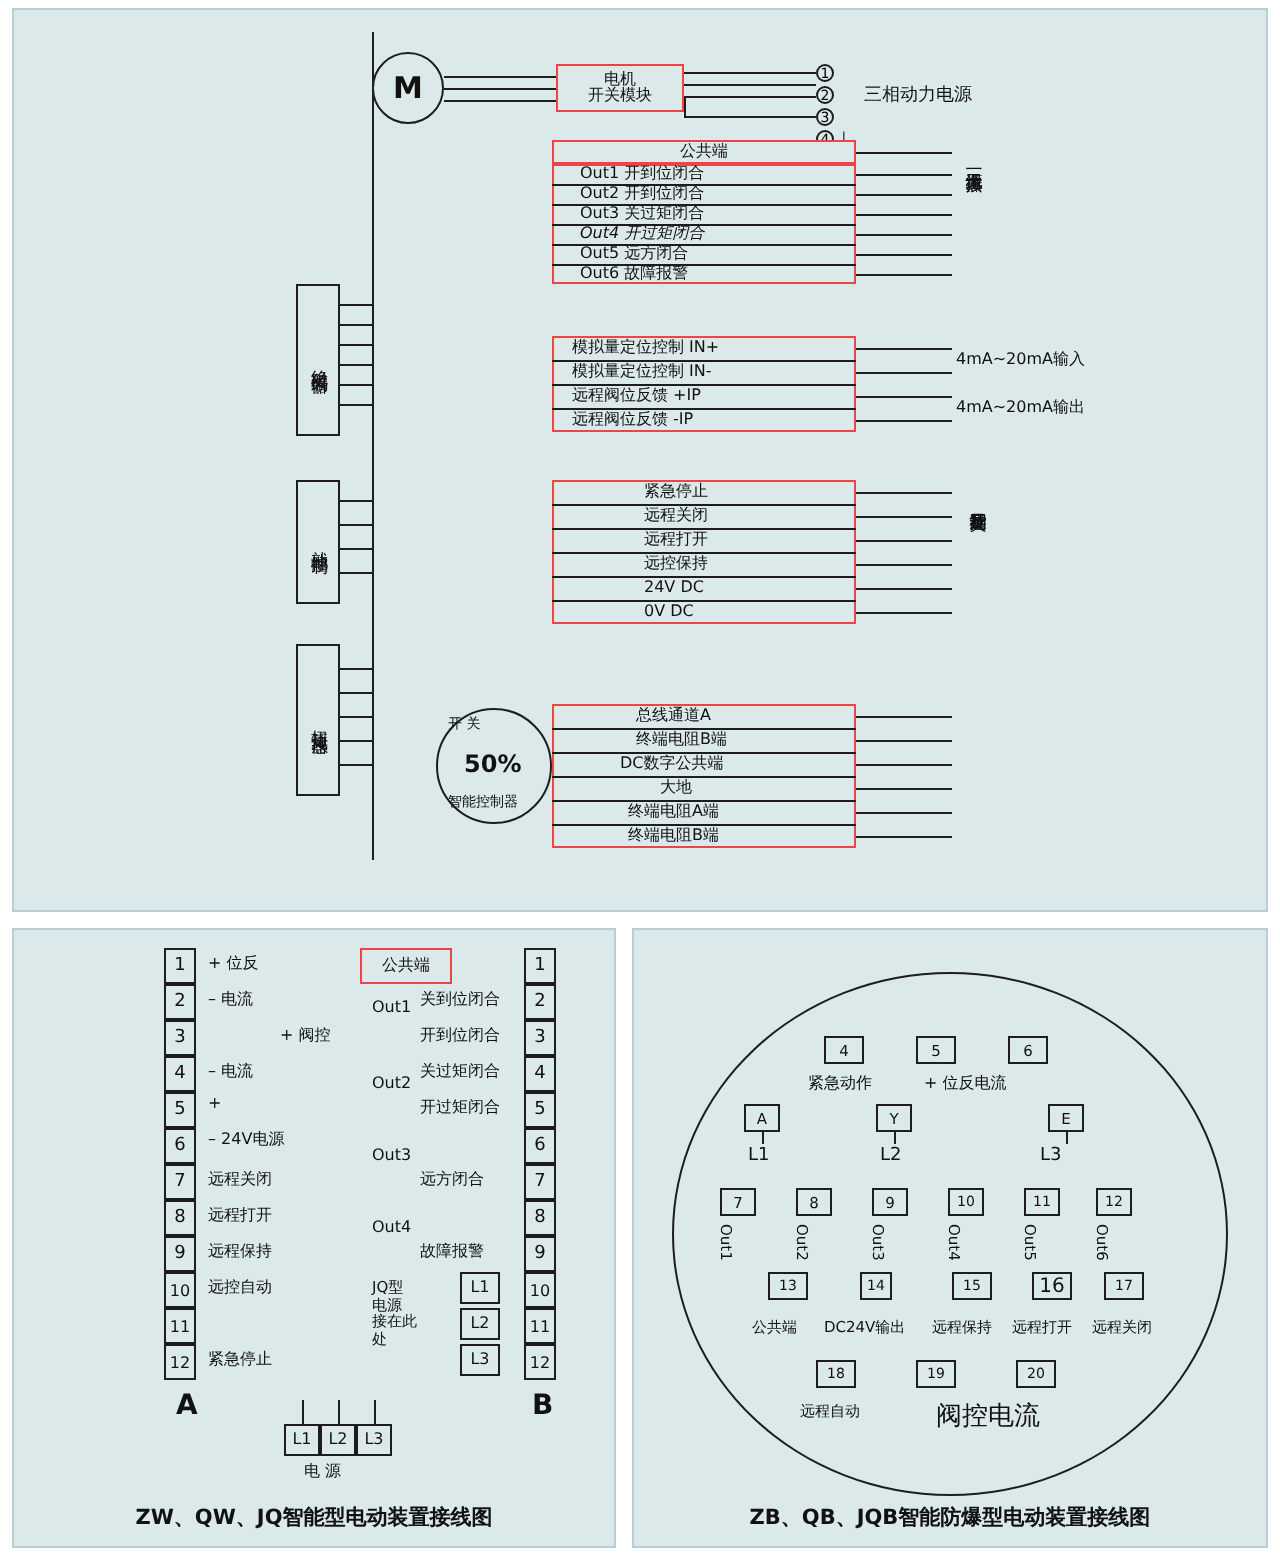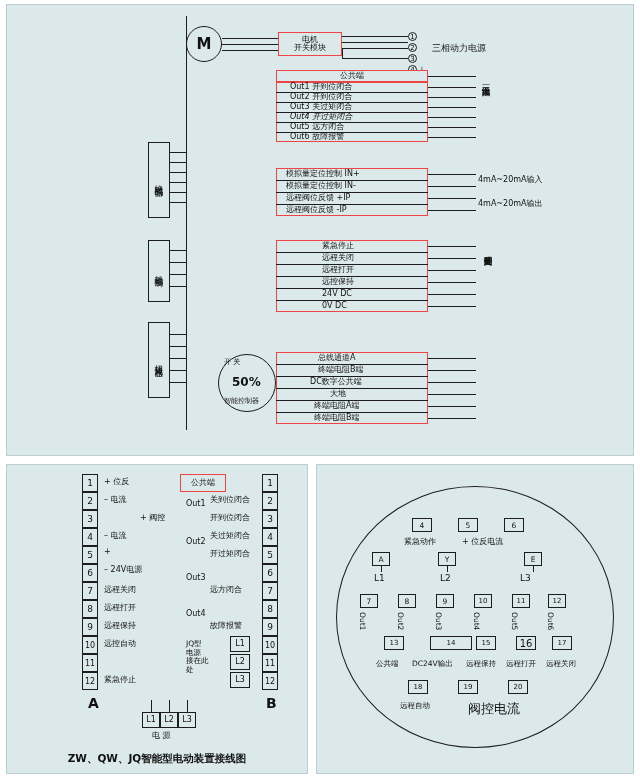--- a/index.html
+++ b/index.html
@@ -398,21 +398,21 @@
   <div class="lbl" style="left:358px;top:612px;writing-mode:vertical-rl;font-size:7.5px;">Out1</div>
   <div class="lbl" style="left:396px;top:612px;writing-mode:vertical-rl;font-size:7.5px;">Out2</div>
   <div class="lbl" style="left:434px;top:612px;writing-mode:vertical-rl;font-size:7.5px;">Out3</div>
   <div class="lbl" style="left:472px;top:612px;writing-mode:vertical-rl;font-size:7.5px;">Out4</div>
   <div class="lbl" style="left:510px;top:612px;writing-mode:vertical-rl;font-size:7.5px;">Out5</div>
   <div class="lbl" style="left:546px;top:612px;writing-mode:vertical-rl;font-size:7.5px;">Out6</div>
 
   <div class="sq" style="left:384px;top:636px;width:20px;height:14px;">
       <span style="font-size:7px">13</span>
     </div>
-  <div class="sq" style="left:430px;top:636px;width:42px;height:14px;">
+  <div class="sq" style="left:430px;top:636px;width:16px;height:14px;">
       <span style="font-size:7px">14</span>
     </div>
   <div class="sq" style="left:476px;top:636px;width:20px;height:14px;">
       <span style="font-size:7px">15</span>
     </div>
   <div class="sq" style="left:516px;top:636px;width:20px;height:14px;">
       <span style="font-size:10px">16</span>
     </div>
   <div class="sq" style="left:552px;top:636px;width:20px;height:14px;">
       <span style="font-size:7px">17</span>
@@ -429,14 +429,15 @@
     </div>
   <div class="sq" style="left:458px;top:680px;width:20px;height:14px;">
       <span style="font-size:7px">19</span>
     </div>
   <div class="sq" style="left:508px;top:680px;width:20px;height:14px;">
       <span style="font-size:7px">20</span>
     </div>
   <div class="lbl" style="left:400px;top:702px;font-size:7.5px;">远程自动</div>
   <div class="lbl" style="left:468px;top:702px;font-size:13px;">阀控电流</div>
 
+  <div class="cap" style="left:316px;top:752px;width:318px;">ZB、QB、JQB智能防爆型电动装置接线图</div>
 
 </div>
 
 </body></html>

